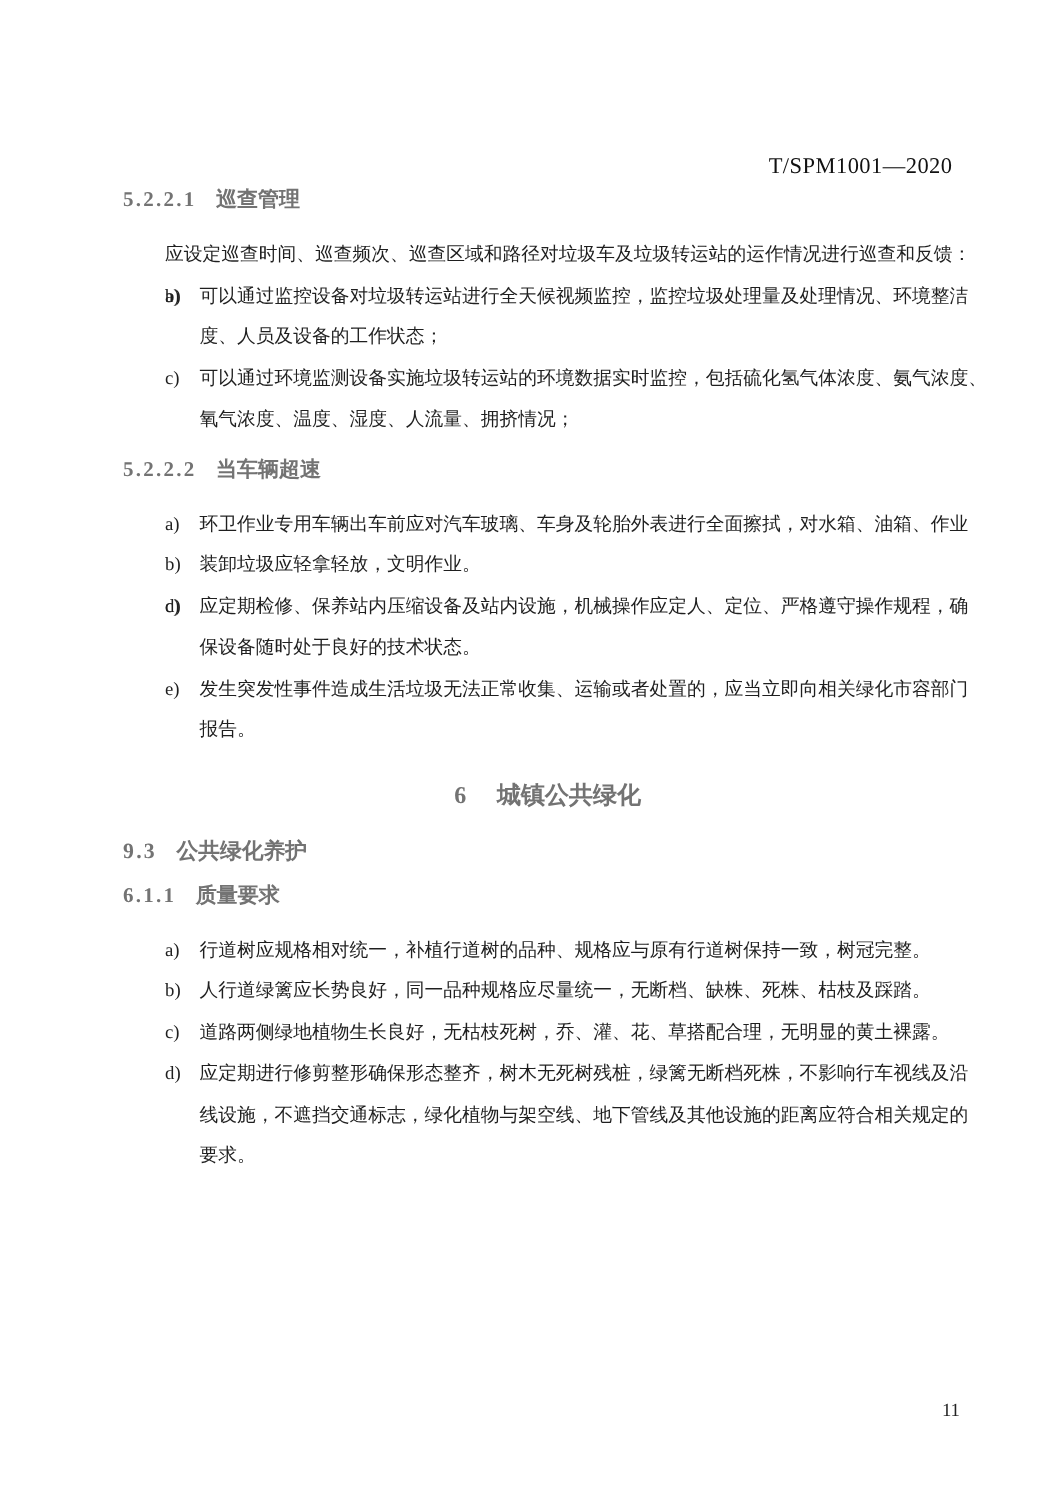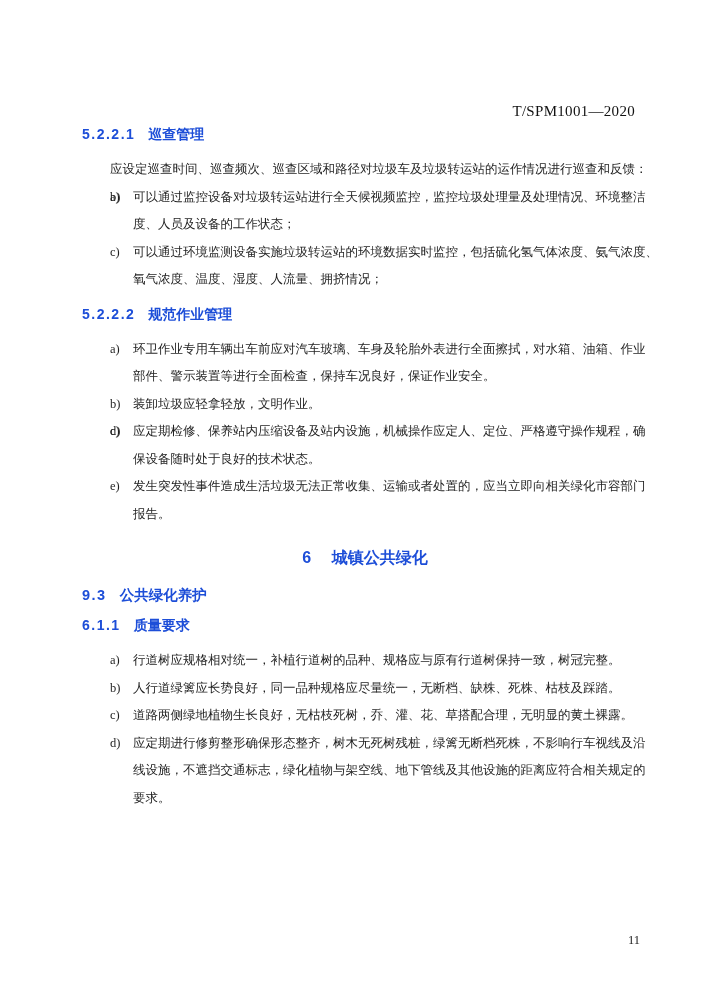--- a/index.html
+++ b/index.html
@@ -33,23 +33,23 @@
     color: #222222;
   }
   #doc-content {
     box-sizing: border-box;
     padding: 124px 58px 0 82px;
     width: 706px;
   }
   #doc-content > :first-child { margin-top: 0; }
 
   .heading {
-    font-family: Liberation Sans, sans-serif;
+    font-family: Liberation Serif, serif;
     font-weight: bold;
-    color: #1d4ed8;
+    color: #737373;
     white-space: nowrap;
   }
   .heading .heading-number {
     letter-spacing: 1.5px;
     font-weight: 600;
   }
   .heading.level-1 { font-size: 16px; line-height: 22px; margin-top: 19px; text-align: center; }
   .heading.level-2 { font-size: 14.5px; line-height: 20px; margin-top: 16px; }
   .heading.level-3 { font-size: 14px; line-height: 20px; margin-top: 10px; }
   .heading.level-1 .heading-number { margin-right: 19px; }
@@ -105,26 +105,25 @@
           <span class="marker">b)</span>
           <div class="line">可以通过监控设备对垃圾转运站进行全天候视频监控，监控垃圾处理量及处理情况、环境整洁</div>
           <div class="line">度、人员及设备的工作状态；</div>
         </div>
         <div class="list-item">
           <span class="marker">c)</span>
           <div class="line">可以通过环境监测设备实施垃圾转运站的环境数据实时监控，包括硫化氢气体浓度、氨气浓度、</div>
           <div class="line">氧气浓度、温度、湿度、人流量、拥挤情况；</div>
         </div>
       </div>
-      <div class="heading level-3"><span class="heading-number">5.2.2.2</span><span class="heading-title">规范作业管理</span></div>
+      <div class="heading level-3"><span class="heading-number">5.2.2.2</span><span class="heading-title">当车辆超速</span></div>
       <div class="list">
         <div class="list-item">
           <span class="marker">a)</span>
           <div class="line">环卫作业专用车辆出车前应对汽车玻璃、车身及轮胎外表进行全面擦拭，对水箱、油箱、作业</div>
-          <div class="line">部件、警示装置等进行全面检查，保持车况良好，保证作业安全。</div>
         </div>
         <div class="list-item">
           <span class="marker">b)</span>
           <div class="line">装卸垃圾应轻拿轻放，文明作业。</div>
         </div>
         <div class="list-item">
           <span class="marker">c)</span>
         </div>
         <div class="list-item">
           <span class="marker">d)</span>

